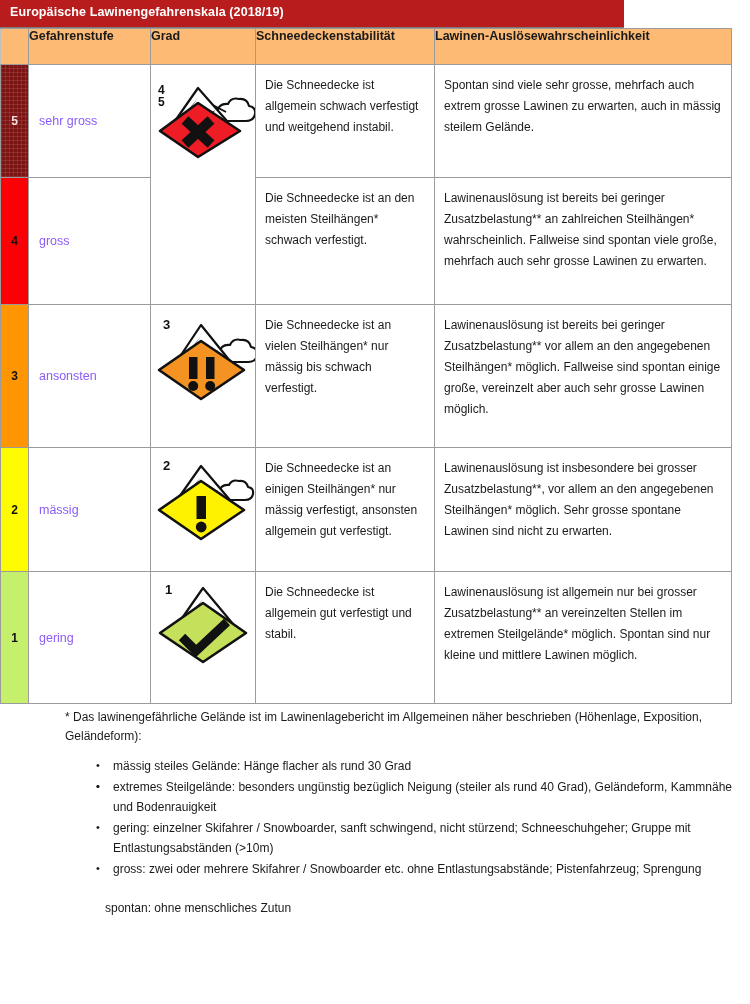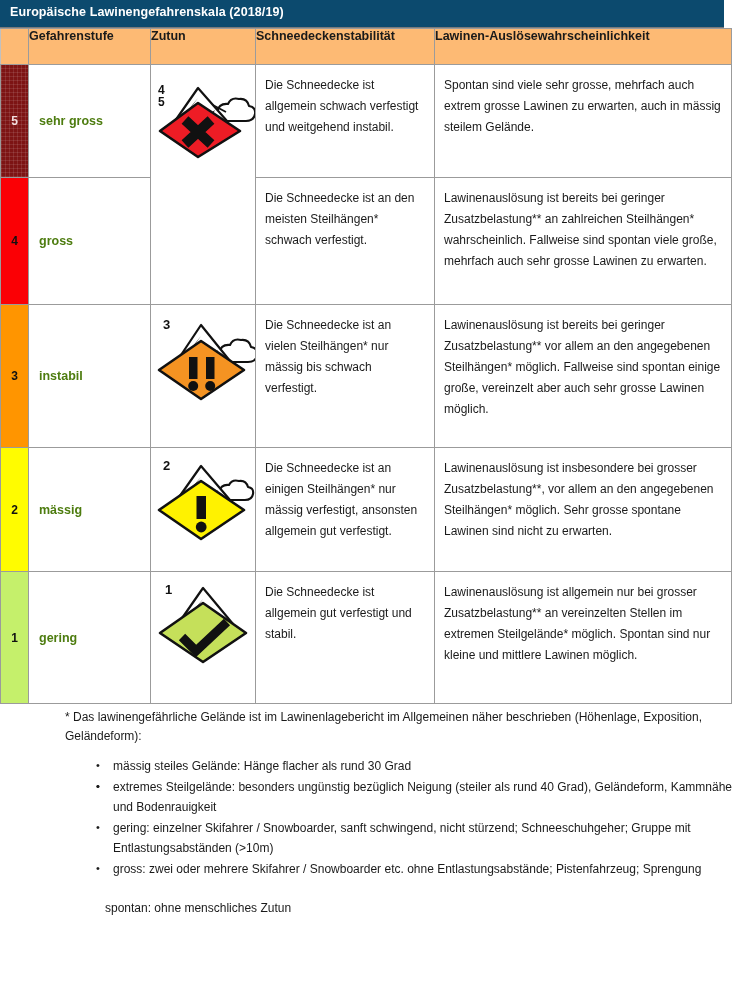--- a/index.html
+++ b/index.html
@@ -9,22 +9,22 @@
     background: #ffffff;
     font-family: "Liberation Sans", sans-serif;
     color: #111111;
     overflow: hidden;
   }
 
   
   .title-bar {
     position: absolute;
     left: 0; top: 0;
-    width: 724px; height: 28px;
-    background: #0c4a6e;
+    width: 624px; height: 28px;
+    background: #b91c1c;
     border-bottom: 1px solid #7a7a7a;
   }
   .title-bar .title-text {
     position: absolute;
     left: 10px; top: 5px;
     font-size: 12.5px;
     font-weight: bold;
     color: #ffffff;
     letter-spacing: 0.1px;
     white-space: nowrap;
@@ -96,24 +96,23 @@
   .lvl3 .swatch-fill { background: #ff9500; }
   .lvl3 .swatch-num  { color: #111111; }
   .lvl2 .swatch-fill { background: #fffc00; }
   .lvl2 .swatch-num  { color: #111111; }
   .lvl1 .swatch-fill { background: #c5f06b; }
   .lvl1 .swatch-num  { color: #111111; }
 
   
   td.level-name {
     font-size: 12.5px;
-    color: #4d7c0f;
+    color: #8b5cf6;
     padding: 0 10px;
     vertical-align: middle;
-    font-weight: bold;
   }
 
   
   td.body-text {
     font-size: 12px;
     line-height: 1.75;
     color: #1a1a1a;
     padding: 10px 10px 8px 9px;
   }
 
@@ -183,21 +182,21 @@
     <col class="col-color">
       <col class="col-level">
       <col class="col-icon">
       <col class="col-stab">
       <col class="col-prob">
   </colgroup>
   <thead>
     <tr>
       <td class="hdr-color"></td>
       <td>Gefahrenstufe</td>
-      <td>Zutun</td>
+      <td>Grad</td>
       <td>Schneedeckenstabilität</td>
       <td>Lawinen-Auslösewahrscheinlichkeit</td>
     </tr>
   </thead>
   <tbody>
 
     <tr style="height:113px">
       <td class="swatch lvl5">
         <div class="swatch-fill"></div>
         <div class="swatch-num">5</div>
@@ -238,21 +237,21 @@
       <td class="level-name">gross</td>
       <td class="body-text">Die Schneedecke ist an den meisten Steilhängen* schwach verfestigt.</td>
       <td class="body-text">Lawinenauslösung ist bereits bei geringer Zusatzbelastung** an zahlreichen Steilhängen* wahrscheinlich. Fallweise sind spontan viele große, mehrfach auch sehr grosse Lawinen zu erwarten.</td>
     </tr>
 
     <tr style="height:143px">
       <td class="swatch lvl3">
         <div class="swatch-fill"></div>
         <div class="swatch-num">3</div>
       </td>
-      <td class="level-name">instabil</td>
+      <td class="level-name">ansonsten</td>
       <td class="icon-cell">
         <div class="icon-wrap">
           <svg class="warn-svg" width="104" height="110" viewBox="0 0 104 110">
             <text x="12" y="24" font-family="Liberation Sans, sans-serif" font-size="13" font-weight="bold" fill="#111">3</text>
             <g>
               <path d="M68 48 q2-9 11-8 q3-7 11-5 q8-1 10 7 q7 1 6 8 q-1 7-9 7 l-25 0 q-8 0-8-6 q0-3 4-3 z" fill="#ffffff" stroke="#111111" stroke-width="2.1" stroke-linejoin="round"></path>
             </g>
             <path d="M50 20 L26 56 L79 56 L50 20 Z" fill="#ffffff" stroke="#111111" stroke-width="2.2" stroke-linejoin="round"></path>
             <path d="M50 31 L40 45 L45 42 L50 48 L56 42 L62 49 L67 45 L61 56 L30 56 Z" fill="#111111"></path>
             <path d="M50 36 L93 65 L50 94 L8 65 Z" fill="#f59322" stroke="#111111" stroke-width="2.6" stroke-linejoin="round"></path>

